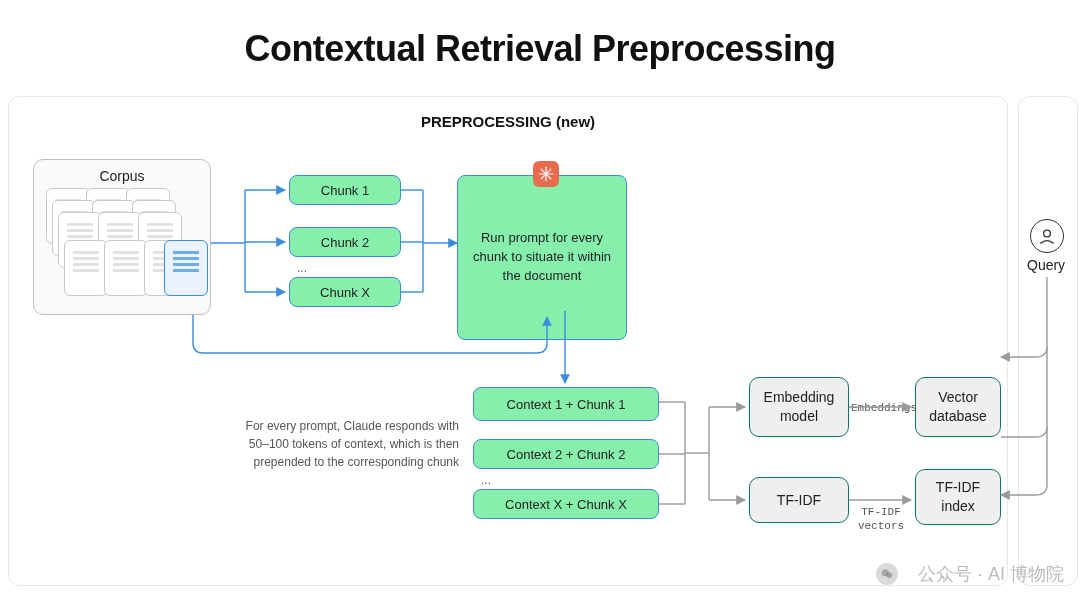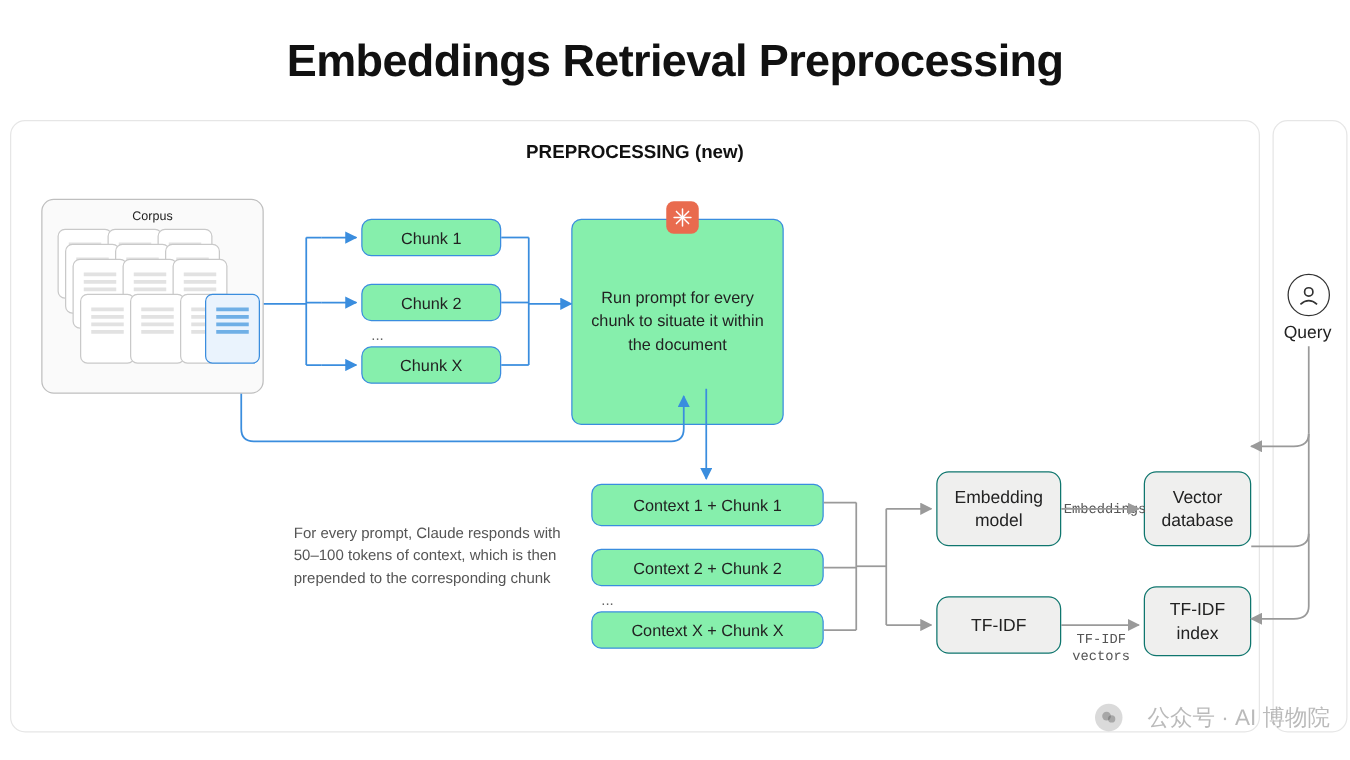--- a/index.html
+++ b/index.html
@@ -58,21 +58,21 @@
     left: 24px;
     top: 62px;
     width: 178px;
     height: 156px;
     border: 1px solid #bfbfbf;
     border-radius: 10px;
     background: #fafafa;
     padding: 8px 10px 10px 10px;
   }
   .corpus-label {
-    font-size: 10px;
+    font-size: 14px;
     text-align: center;
     margin-bottom: 4px;
     color:#222;
   }
   .docstack {
     position: relative;
     width: 100%;
     height: 118px;
   }
   .page {
@@ -133,21 +133,21 @@
     display:flex;
     align-items:center;
     justify-content:center;
   }
   .badge svg { width: 18px; height: 18px; }
 
   .caption {
     position:absolute;
     font-size: 12px;
     color:#555;
-    text-align:left;
+    text-align:right;
     line-height:1.5;
   }
 
   .graybox {
     position: absolute;
     border: 1px solid #0f766e;
     background: #efefee;
     border-radius: 10px;
     font-size: 14px;
     color:#222;
@@ -198,21 +198,21 @@
   }
   .wm-icon {
     width: 22px; height:22px; border-radius:50%;
     background: rgba(150,150,150,0.35);
     display:flex; align-items:center; justify-content:center;
   }
 </style>
 </head>
 <body>
 
-<div class="title">Embeddings Retrieval Preprocessing</div>
+<div class="title">Contextual Retrieval Preprocessing</div>
 
 <div class="preprocessing-panel">
   <div class="subheader">PREPROCESSING (new)</div>
 
   <div class="corpus">
     <div class="corpus-label">Corpus</div>
     <div class="docstack">
       <div class="page" style="left:2px;  top:0px;"></div>
       <div class="page" style="left:42px; top:0px;"></div>
       <div class="page" style="left:82px; top:0px;"></div>

